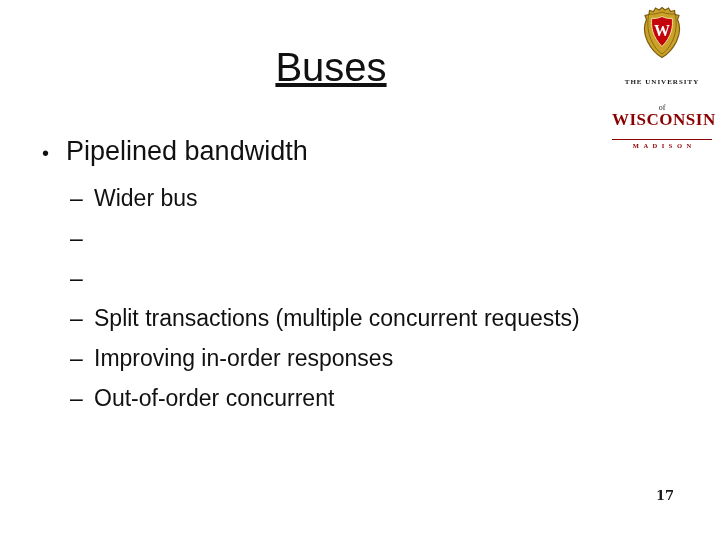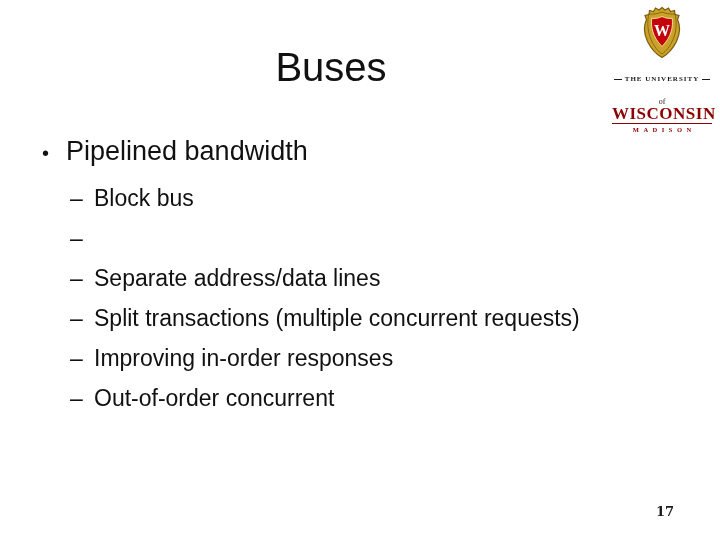--- a/index.html
+++ b/index.html
@@ -17,37 +17,39 @@
   .title {
     position: absolute;
     top: 46px;
     left: 0;
     width: 662px;
     text-align: center;
     font-size: 40px;
     line-height: 1.05;
     color: #111111;
     letter-spacing: 0px;
+    text-decoration: underline;
   }
 
   
   .logo {
     position: absolute;
     top: 6px;
     right: 8px;
     width: 100px;
     text-align: center;
   }
   .crest-wrap { width: 100%; display: flex; justify-content: center; }
   .wordmark { margin-top: 2px; }
   .univ-row {
     display: flex;
     align-items: center;
     gap: 3px;
     margin: 16px 2px;
+    flex-direction: column;
   }
   .univ-row .rule {
     flex: 1;
     height: 1px;
     background: #1a1a1a;
   }
   .univ-text {
     font-size: 7px;
     font-weight: bold;
     letter-spacing: 1px;
@@ -64,21 +66,21 @@
     margin-top: 1px;
   }
   .wisconsin-text {
     font-family: "Liberation Serif", serif;
     font-weight: bold;
     font-size: 17px;
     line-height: 17px;
     color: #8b0000;
     letter-spacing: 0.5px;
     border-bottom: 1px solid #8b0000;
-    padding-bottom: 1px;
+    padding-bottom: 11px;
     margin-top: 1px;
     white-space: nowrap;
   }
   .madison-text {
     font-family: "Liberation Serif", serif;
     font-size: 6.5px;
     font-weight: bold;
     letter-spacing: 4.5px;
     color: #8b0000;
     margin-top: 2px;
@@ -116,21 +118,21 @@
   }
   .sub-line .dash {
     width: 24px;
     flex: 0 0 auto;
   }
 
   
   .page-number {
     position: absolute;
     right: 46px;
-    bottom: 21px;
+    bottom: 37px;
     font-family: "DejaVu Serif", "Liberation Serif", serif;
     font-size: 13px;
     font-weight: bold;
     color: #1a1a1a;
   }
 </style>
 </head>
 <body>
 
 <div class="slide">
@@ -179,28 +181,27 @@
   </div>
 
   <div class="content">
     <div class="bullet-line">
       <span class="marker">•</span>
       <span>Pipelined bandwidth</span>
     </div>
     <div class="sub-list">
       <div class="sub-line">
         <span class="dash">–</span>
-        <span>Block bus</span>
-      </div>
-      <div class="sub-line">
-        <span class="dash">–</span>
-      </div>
-      <div class="sub-line">
-        <span class="dash">–</span>
-        <span>Separate address/data lines</span>
+        <span>Wider bus</span>
+      </div>
+      <div class="sub-line">
+        <span class="dash">–</span>
+      </div>
+      <div class="sub-line">
+        <span class="dash">–</span>
       </div>
       <div class="sub-line">
         <span class="dash">–</span>
         <span>Split transactions (multiple concurrent requests)</span>
       </div>
       <div class="sub-line">
         <span class="dash">–</span>
         <span>Improving in-order responses</span>
       </div>
       <div class="sub-line">

